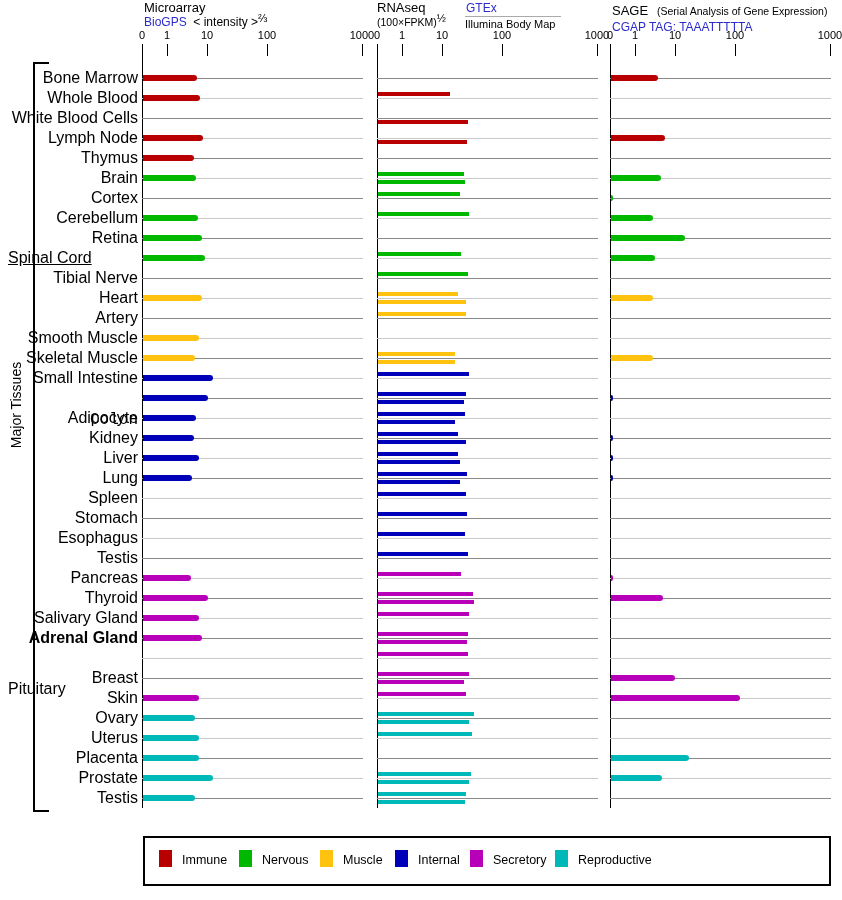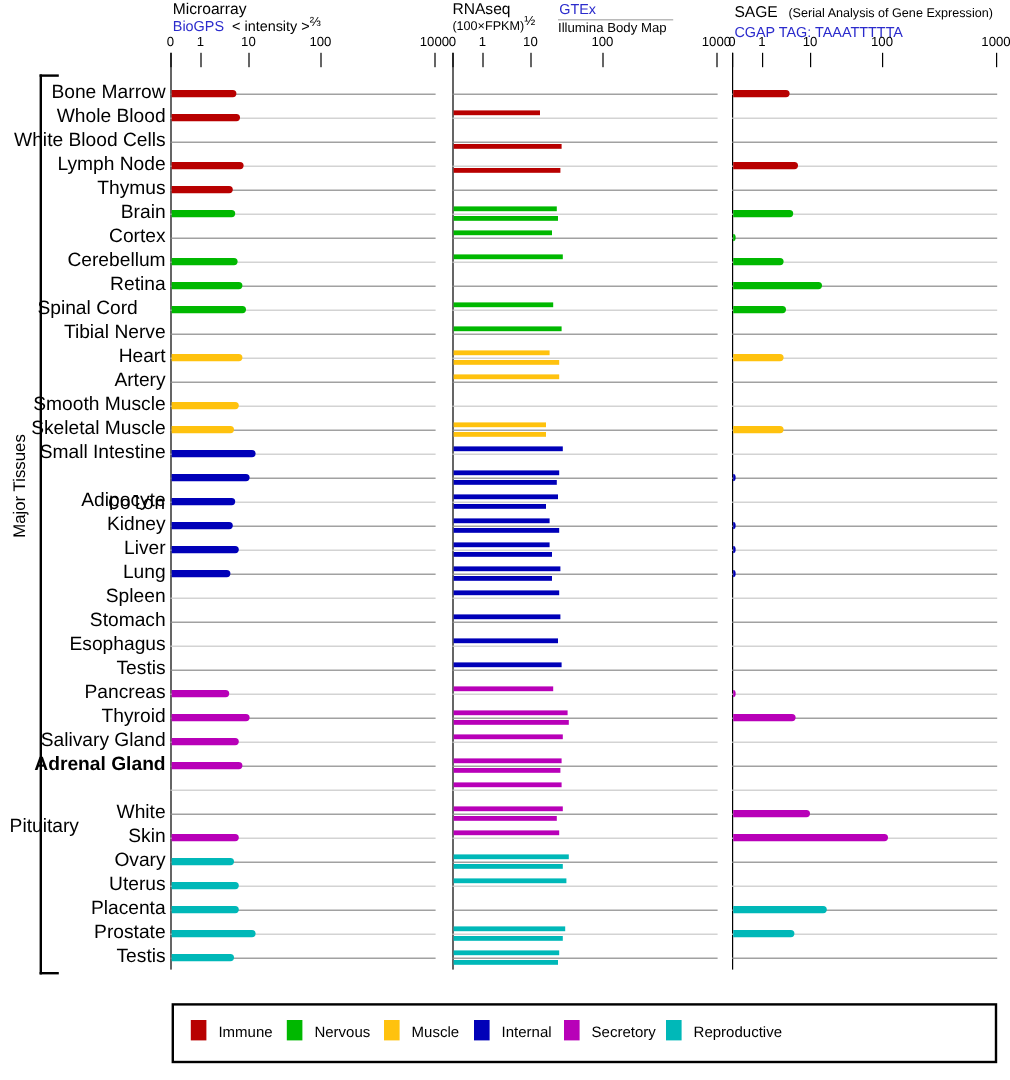--- a/index.html
+++ b/index.html
@@ -136,21 +136,21 @@
       <div class="abs" style="left: 611px; top: 215px; width: 42px; height: 6px; background: rgb(0, 184, 0); border-radius: 0px 3px 3px 0px;"></div>
       <div class="abs" style="left: 142px; top: 238px; width: 221px; height: 1px; background: rgb(138, 138, 138);"></div>
       <div class="abs" style="left: 377px; top: 238px; width: 221px; height: 1px; background: rgb(138, 138, 138);"></div>
       <div class="abs" style="left: 610px; top: 238px; width: 221px; height: 1px; background: rgb(138, 138, 138);"></div>
       <div class="abs tissue" style="left: 8px; top: 230px; width: 130px; text-align: right;">Retina</div>
       <div class="abs" style="left: 143px; top: 235px; width: 59px; height: 6px; background: rgb(0, 184, 0); border-radius: 0px 3px 3px 0px;"></div>
       <div class="abs" style="left: 611px; top: 235px; width: 74px; height: 6px; background: rgb(0, 184, 0); border-radius: 0px 3px 3px 0px;"></div>
       <div class="abs" style="left: 142px; top: 258px; width: 221px; height: 1px; background: rgb(201, 201, 201);"></div>
       <div class="abs" style="left: 377px; top: 258px; width: 221px; height: 1px; background: rgb(201, 201, 201);"></div>
       <div class="abs" style="left: 610px; top: 258px; width: 221px; height: 1px; background: rgb(201, 201, 201);"></div>
-      <div class="abs tissue" style="left: 8px; top: 250px; width: 130px; text-align: center;">Spinal Cord</div>
+      <div class="abs tissue" style="left: 8px; top: 250px; width: 130px; text-align: left; text-decoration: underline;">Spinal Cord</div>
       <div class="abs" style="left: 143px; top: 255px; width: 62px; height: 6px; background: rgb(0, 184, 0); border-radius: 0px 3px 3px 0px;"></div>
       <div class="abs" style="left: 378px; top: 252px; width: 83px; height: 4px; background: rgb(0, 184, 0);"></div>
       <div class="abs" style="left: 611px; top: 255px; width: 44px; height: 6px; background: rgb(0, 184, 0); border-radius: 0px 3px 3px 0px;"></div>
       <div class="abs" style="left: 142px; top: 278px; width: 221px; height: 1px; background: rgb(138, 138, 138);"></div>
       <div class="abs" style="left: 377px; top: 278px; width: 221px; height: 1px; background: rgb(138, 138, 138);"></div>
       <div class="abs" style="left: 610px; top: 278px; width: 221px; height: 1px; background: rgb(138, 138, 138);"></div>
       <div class="abs tissue" style="left: 8px; top: 270px; width: 130px; text-align: right;">Tibial Nerve</div>
       <div class="abs" style="left: 378px; top: 272px; width: 90px; height: 4px; background: rgb(0, 184, 0);"></div>
       <div class="abs" style="left: 142px; top: 298px; width: 221px; height: 1px; background: rgb(201, 201, 201);"></div>
       <div class="abs" style="left: 377px; top: 298px; width: 221px; height: 1px; background: rgb(201, 201, 201);"></div>
@@ -272,21 +272,21 @@
       <div class="abs" style="left: 378px; top: 632px; width: 90px; height: 4px; background: rgb(184, 0, 184);"></div>
       <div class="abs" style="left: 378px; top: 640px; width: 89px; height: 4px; background: rgb(184, 0, 184);"></div>
       <div class="abs" style="left: 142px; top: 658px; width: 221px; height: 1px; background: rgb(201, 201, 201);"></div>
       <div class="abs" style="left: 377px; top: 658px; width: 221px; height: 1px; background: rgb(201, 201, 201);"></div>
       <div class="abs" style="left: 610px; top: 658px; width: 221px; height: 1px; background: rgb(201, 201, 201);"></div>
       <div class="abs tissue" style="left: 8px; top: 681px; width: 130px; ">Pituitary</div>
       <div class="abs" style="left: 378px; top: 652px; width: 90px; height: 4px; background: rgb(184, 0, 184);"></div>
       <div class="abs" style="left: 142px; top: 678px; width: 221px; height: 1px; background: rgb(138, 138, 138);"></div>
       <div class="abs" style="left: 377px; top: 678px; width: 221px; height: 1px; background: rgb(138, 138, 138);"></div>
       <div class="abs" style="left: 610px; top: 678px; width: 221px; height: 1px; background: rgb(138, 138, 138);"></div>
-      <div class="abs tissue" style="left: 8px; top: 670px; width: 130px; text-align: right;">White</div>
+      <div class="abs tissue" style="left: 8px; top: 670px; width: 130px; text-align: right;">Breast</div>
       <div class="abs" style="left: 378px; top: 672px; width: 91px; height: 4px; background: rgb(184, 0, 184);"></div>
       <div class="abs" style="left: 378px; top: 680px; width: 86px; height: 4px; background: rgb(184, 0, 184);"></div>
       <div class="abs" style="left: 611px; top: 675px; width: 64px; height: 6px; background: rgb(184, 0, 184); border-radius: 0px 3px 3px 0px;"></div>
       <div class="abs" style="left: 142px; top: 698px; width: 221px; height: 1px; background: rgb(201, 201, 201);"></div>
       <div class="abs" style="left: 377px; top: 698px; width: 221px; height: 1px; background: rgb(201, 201, 201);"></div>
       <div class="abs" style="left: 610px; top: 698px; width: 221px; height: 1px; background: rgb(201, 201, 201);"></div>
       <div class="abs tissue" style="left: 8px; top: 690px; width: 130px; text-align: right;">Skin</div>
       <div class="abs" style="left: 143px; top: 695px; width: 56px; height: 6px; background: rgb(184, 0, 184); border-radius: 0px 3px 3px 0px;"></div>
       <div class="abs" style="left: 378px; top: 692px; width: 88px; height: 4px; background: rgb(184, 0, 184);"></div>
       <div class="abs" style="left: 611px; top: 695px; width: 129px; height: 6px; background: rgb(184, 0, 184); border-radius: 0px 3px 3px 0px;"></div>

